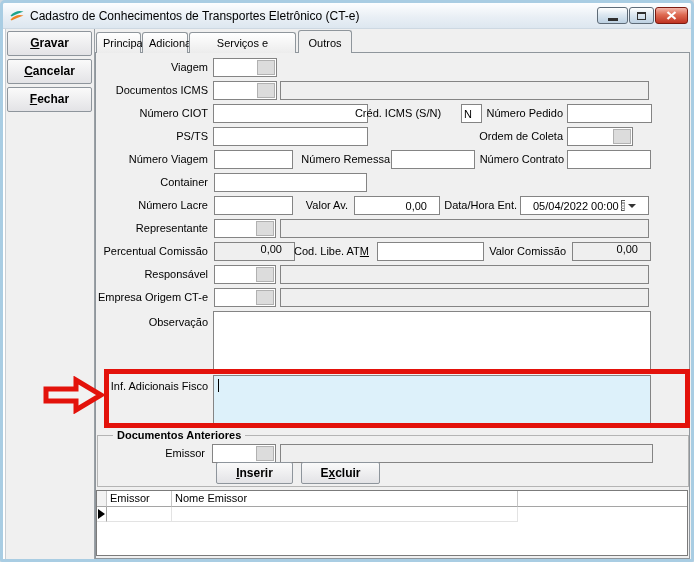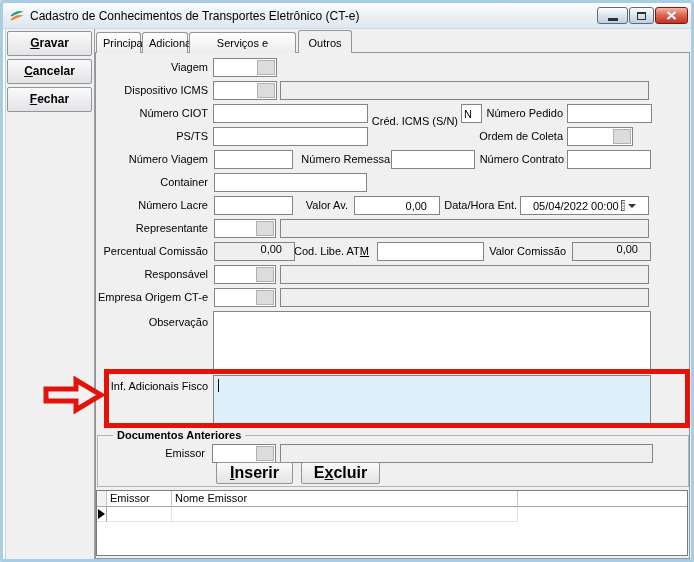--- a/index.html
+++ b/index.html
@@ -56,21 +56,21 @@
   
   .red-rect{position:absolute;left:101px;top:366px;width:586px;height:59px;
     border:5px solid #e3120b;z-index:6;pointer-events:none;}
   .red-arrow{position:absolute;left:40px;top:373px;z-index:6;pointer-events:none;}
   
   .groupbox{position:absolute;left:94px;top:432px;width:592px;height:52px;
     border:1px solid #b4b4b4;z-index:0;}
   .group-title{position:absolute;left:110px;top:425px;height:14px;line-height:14px;
     font-weight:bold;background:#f0f0f0;padding:0 4px;z-index:2;white-space:nowrap;}
   .form-btn{position:absolute;height:22px;background:linear-gradient(#fafafa,#e3e3e6);
-    border:1px solid #8e959c;border-radius:2px;font-size:16px;font-weight:bold;
+    border:1px solid #8e959c;border-radius:2px;font-size:12px;font-weight:bold;
     text-align:center;line-height:20px;z-index:1;cursor:default;}
   
   .grid{position:absolute;left:93px;top:487px;width:592px;height:66px;
     border:1px solid #7b7b7b;background:#fff;z-index:1;}
   .g-head{position:absolute;top:0;height:16px;line-height:15px;background:#fff;
     border-right:1px solid #c6c6c6;border-bottom:1px solid #a5a5a5;padding:0 3px;white-space:nowrap;overflow:hidden;}
   .g-cell{position:absolute;top:16px;height:15px;background:#fff;
     border-right:1px solid #e3e3e3;border-bottom:1px solid #e3e3e3;}
   .sel-tri{width:0;height:0;border-top:5px solid transparent;border-bottom:5px solid transparent;
     border-left:7px solid #000;margin:2px 0 0 1px;}
@@ -112,30 +112,30 @@
   <div class="tab" style="left:139px;width:46px;">Adicional</div>
   <div class="tab" style="left:186px;width:107px;">Serviços e Impostos</div>
   <div class="tab active" style="left:295px;width:54px;">Outros</div>
 
   <div class="lbl" style="left:25px;top:55px;width:180px;">Viagem</div>
   <div class="combo" style="left:210px;top:55px;width:64px;">
     <input value="" style="">
     <div class="combo-btn"></div>
   </div>
 
-  <div class="lbl" style="left:25px;top:78px;width:180px;">Dispositivo ICMS</div>
+  <div class="lbl" style="left:25px;top:78px;width:180px;">Documentos ICMS</div>
   <div class="combo" style="left:210px;top:78px;width:64px;">
     <input value="" style="">
     <div class="combo-btn"></div>
   </div>
   <div class="inp ro" style="left:277px;top:78px;width:369px;"></div>
 
   <div class="lbl" style="left:25px;top:101px;width:180px;">Número CIOT</div>
   <input class="inp" style="left: 210px; top: 101px; width: 155px;" value="">
-  <div class="lbl" style="left:335px;top:109px;width:120px;">Créd. ICMS (S/N)</div>
+  <div class="lbl" style="left:335px;top:101px;width:120px;text-align:center;">Créd. ICMS (S/N)</div>
   <input class="inp" style="left: 458px; top: 101px; width: 21px; padding: 0px 2px;" value="N">
   <div class="lbl" style="left:440px;top:101px;width:120px;">Número Pedido</div>
   <input class="inp" style="left: 564px; top: 101px; width: 85px;" value="">
 
   <div class="lbl" style="left:25px;top:124px;width:180px;">PS/TS</div>
   <input class="inp" style="left: 210px; top: 124px; width: 155px;" value="">
   <div class="lbl" style="left:440px;top:124px;width:120px;">Ordem de Coleta</div>
   <div class="combo" style="left:564px;top:124px;width:66px;">
     <input value="" style="">
     <div class="combo-btn"></div>

